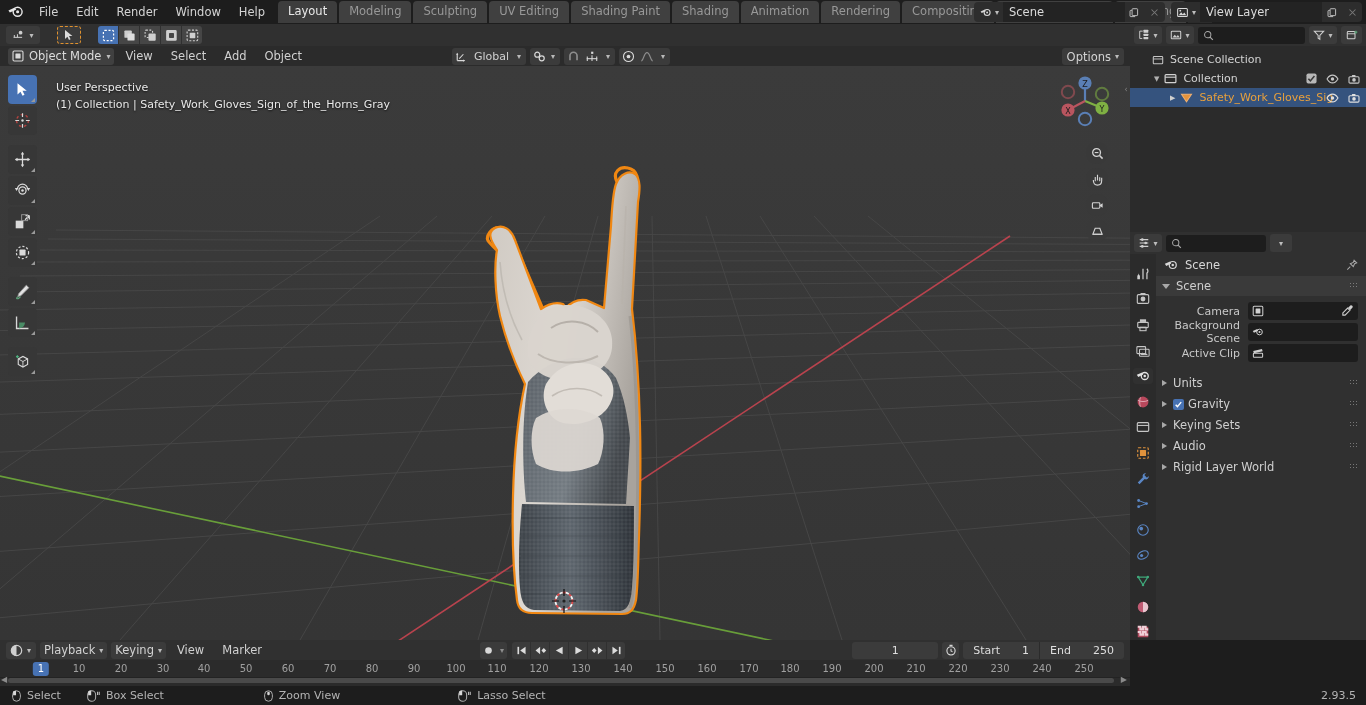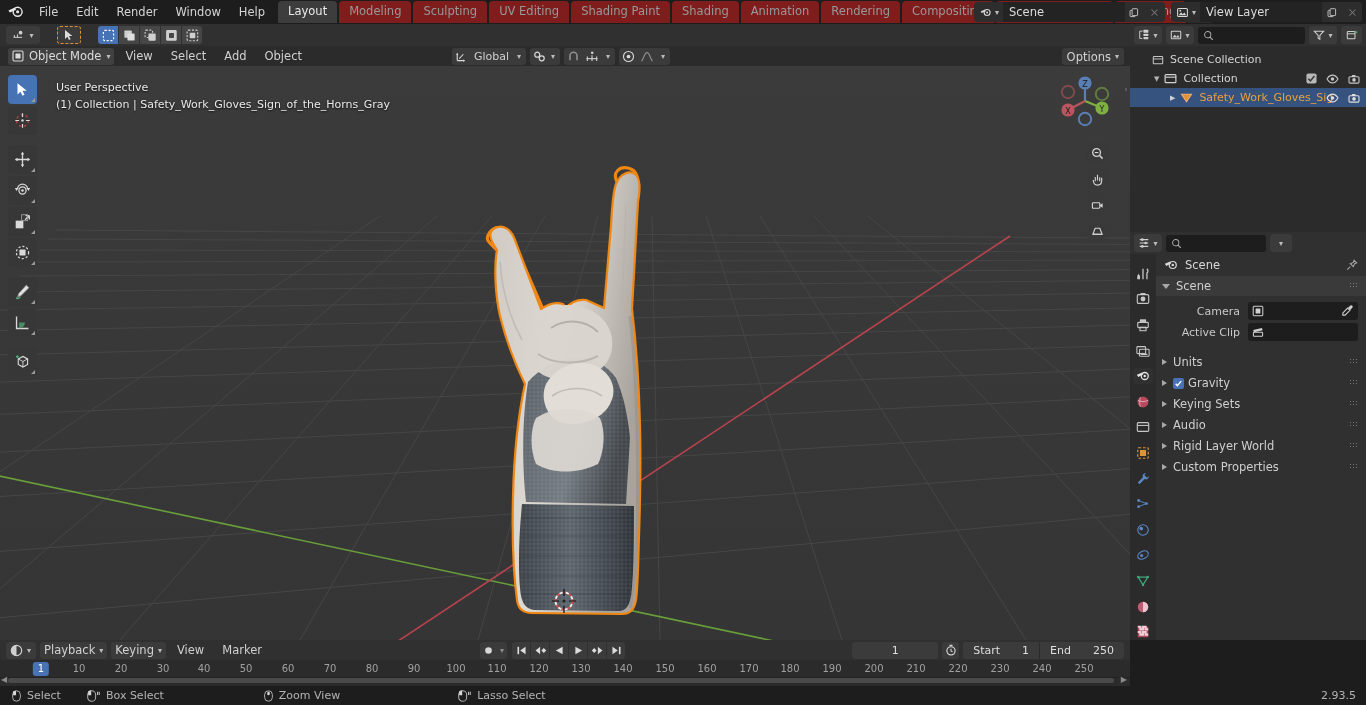--- a/index.html
+++ b/index.html
@@ -19,21 +19,21 @@
     position: absolute; left: 0; top: 0; width: 1366px; height: 24px;
     background: #1d1d1d; display: flex; align-items: center;
   }
   .blender-logo { width: 30px; display: flex; justify-content: center; align-items: center; }
   .menu-item {
     padding: 3px 9px; color: #d4d4d4; font-size: 11.5px; border-radius: 3px; line-height: 13px;
   }
   .wstabs { display: flex; align-items: center; margin-left: 4px; gap: 2px; }
   .wstab {
     padding: 4px 10px 5px 10px; font-size: 11.5px; color: #989898;
-    background: #7f1d1d; border-radius: 4px 4px 0 0; line-height: 13px;
+    background: #404040; border-radius: 4px 4px 0 0; line-height: 13px;
   }
   .wstab.active { background: #3d3d3d; color: #e8e8e8; }
   .wstab.plus { padding: 4px 7px; color: #9a9a9a; background: #2b2b2b; }
 
   .topright { position: absolute; right: 4px; top: 2px; display: flex; align-items: center; gap: 6px; }
   .idblock { display: flex; align-items: center; height: 20px; }
   .idblock .lead {
     background: #2d2d2d; border-radius: 4px 0 0 4px; height: 20px; display: flex;
     align-items: center; padding: 0 4px 0 5px; gap: 3px;
   }
@@ -978,20 +978,33 @@
             <span></span>
             <span class="eyedrop">
               <svg width="13" height="13" viewBox="0 0 14 14">
                   <path d="M10.4 1.4 a1.8 1.8 0 0 1 2.2 2.2 L10 6.4 L7.6 4 Z" fill="#cfcfcf"></path>
                   <path d="M7.2 4.4 L9.6 6.8 L4.4 12 L2 12 L2 9.6 Z" fill="none" stroke="#cfcfcf" stroke-width="1.2"></path>
                 </svg>
             </span>
           </span>
         </div>
         <div class="prow">
+          <span class="plabel">Background Scene</span>
+          <span class="pfield">
+            <span>
+              <svg width="12" height="12" viewBox="0 0 16 16">
+                  <circle cx="10" cy="8" r="3.8" fill="none" stroke="#d0d0d0" stroke-width="1.3"></circle>
+                  <circle cx="10" cy="8" r="1.3" fill="#d0d0d0"></circle>
+                  <path d="M1 6.5 L7 4 L8.2 6.2 L2.6 9 Z" fill="#d0d0d0"></path>
+                </svg>
+            </span>
+            <span></span>
+          </span>
+        </div>
+        <div class="prow">
           <span class="plabel">Active Clip</span>
           <span class="pfield">
             <span>
               <svg width="12" height="12" viewBox="0 0 14 14">
                   <path d="M1.4 4.6 L11.6 2.4 L12.4 5 L2.2 7.2 Z" fill="#d0d0d0"></path>
                   <rect x="1.6" y="7.4" width="10.8" height="4.6" rx=".8" fill="none" stroke="#d0d0d0" stroke-width="1.2"></rect>
                 </svg>
             </span>
             <span></span>
           </span>
@@ -1026,25 +1039,20 @@
         <span>Audio</span>
         <span class="dots"></span>
       </div>
 
       <div class="panel-head" style="margin-top:1px;">
         <span class="tri"></span>
         <span>Rigid Layer World</span>
         <span class="dots"></span>
       </div>
 
-      <div class="panel-head" style="margin-top:1px;">
-        <span class="tri"></span>
-        <span>Custom Properties</span>
-        <span class="dots"></span>
-      </div>
     </div>
   </div>
 
   <div class="timeline">
     <div class="tl-header">
       <div class="tl-dd" style="width:30px;">
         <svg width="13" height="13" viewBox="0 0 14 14">
             <circle cx="7" cy="7" r="5.6" fill="none" stroke="#cfcfcf" stroke-width="1.3"></circle>
             <path d="M7 1.4 A5.6 5.6 0 0 0 7 12.6 Z" fill="#cfcfcf"></path>
           </svg>

